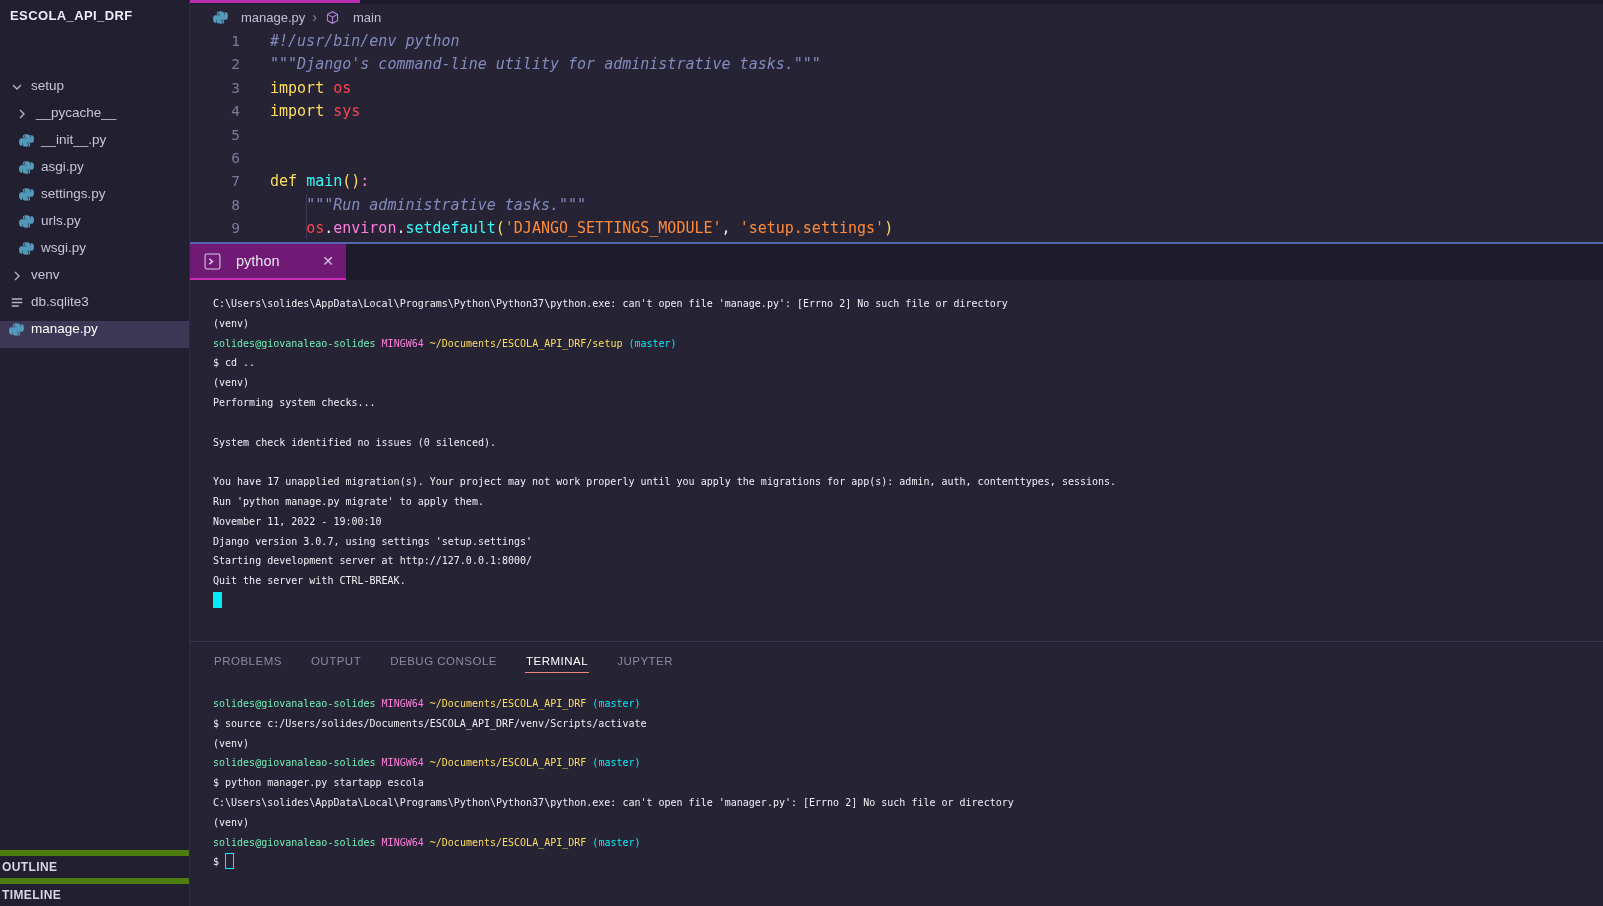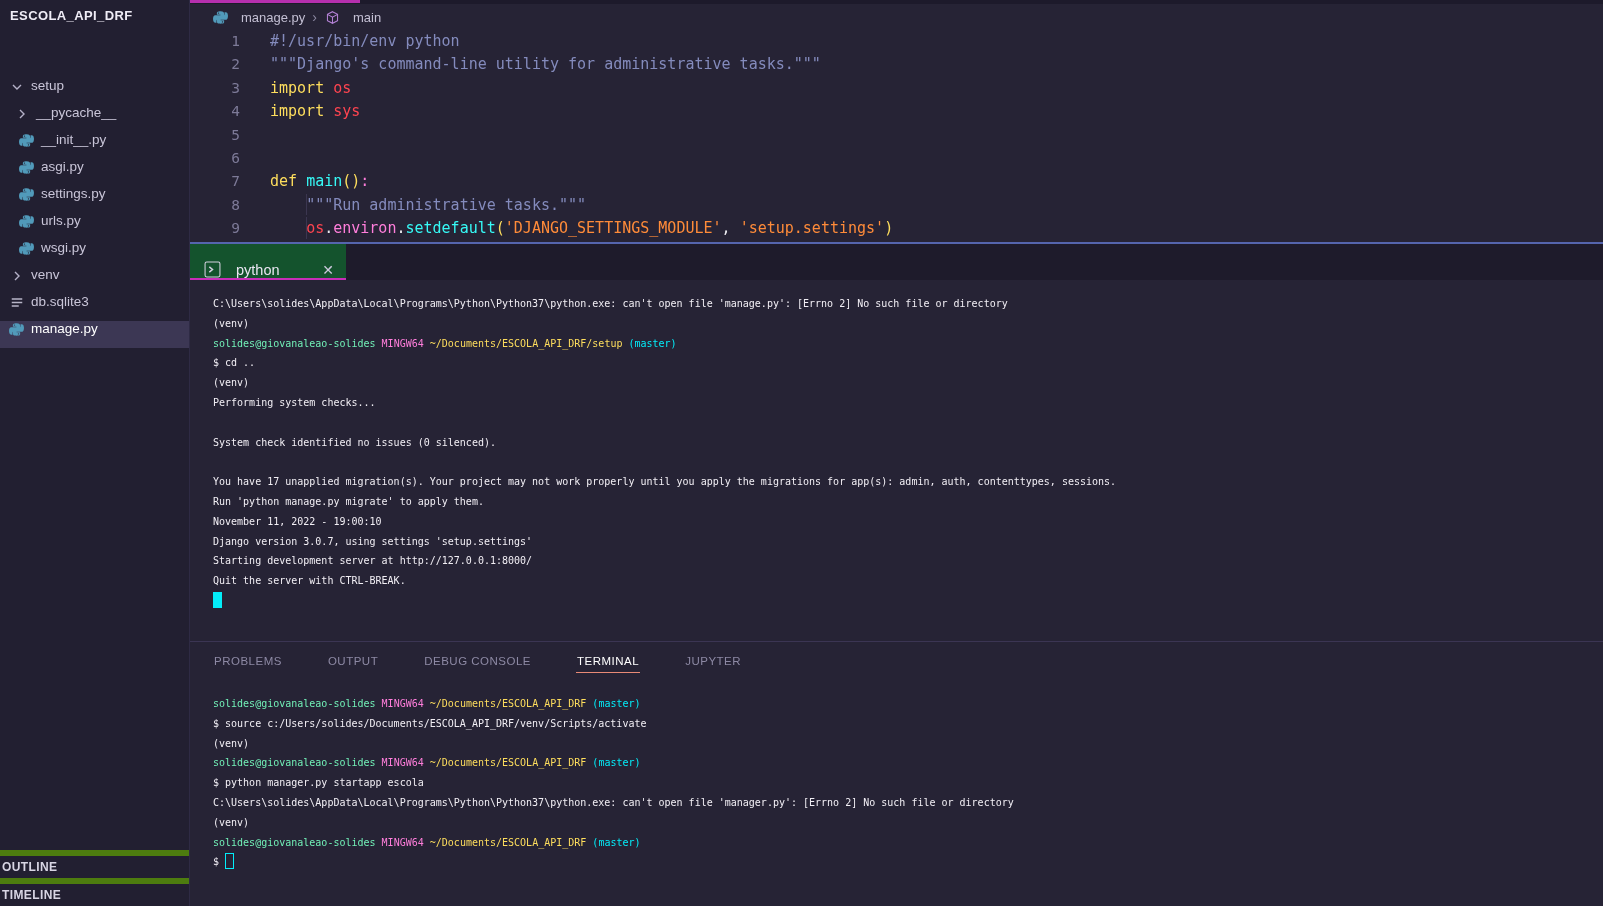--- a/index.html
+++ b/index.html
@@ -33,49 +33,49 @@
   .crumb { display:flex; align-items:center; gap:6px; cursor:pointer; }
   .crumb-sep { color:#8b87a0; font-size:14px; }
 
   .code { flex:none; height:212px; font-family:"DejaVu Sans Mono","Liberation Mono",monospace;
     font-size:15px; overflow:hidden; }
   .code-row { display:flex; height:23.4px; line-height:23.4px; }
   .gutter { width:50px; flex:none; text-align:right; color:#7d7a98; font-size:14.5px; }
   .lc { margin-left:30px; white-space:pre; position:relative; }
   .lc.guide::before { content:""; position:absolute; left:36px; top:0; bottom:2px;
     border-left:1px solid #3b3650; }
-  .cm { color:#848bbd; }
+  .cm { color:#848bbd; font-style:italic; }
   .kw { color:#fede5d;text-align:center; }
   .rd { color:#fe4450; }
   .pk { color:#ff7edb; }
   .fn { color:#36f9f6; }
   .st { color:#ff8b39; }
   .pu { color:#ecebf0; }
 
   .split-border { height:2px; background:#5565ae; flex:none; }
 
   .term-tabbar { height:36px; flex:none; background:#1e1b2b; display:flex; }
-  .term-tab { width:156px; background:#14532d; display:flex; align-items:flex-end;
+  .term-tab { width:156px; background:#701a75; display:flex; align-items:center;
     padding:0 12px 0 14px; gap:9px; border-bottom:2px solid #c82eb8; cursor:pointer; }
   .term-tab-label { font-size:14.5px; color:#e9e6f2; }
   .term-tab-close { margin-left:auto; color:#cdc9dd; font-size:14px; cursor:pointer; }
 
   .terminal { font-family:"DejaVu Sans Mono","Liberation Mono",monospace; font-size:10px;
     color:#f2eff5; padding:14px 0 0 23px; overflow:hidden; }
   .terminal-top { flex:none; height:361px; }
   .t-line { height:19.8px; line-height:19.8px; white-space:pre; }
   .t-w { color:#f2eff5; } .t-g { color:#72f1b8; } .t-m { color:#ff7edb; }
   .t-y { color:#fede5d; } .t-c { color:#03edf9; }
   .cursor-block { display:inline-block; width:9px; height:16px; background:#03edf9;
     vertical-align:middle; margin-top:-2px; }
   .cursor-hollow { display:inline-block; width:9px; height:16px; border:1px solid #03edf9;
     vertical-align:middle; margin-top:-2px; }
 
   .panel { flex:1; border-top:1px solid #3b3553; display:flex; flex-direction:column; min-height:0; }
-  .panel-tabs { height:38px; flex:none; display:flex; align-items:center; padding-left:23px;gap:17px; }
+  .panel-tabs { height:38px; flex:none; display:flex; align-items:center; padding-left:23px; }
   .panel-tab { font-size:11.5px; letter-spacing:.5px; color:#8d89a4; margin-right:27px;
     padding:5px 1px; cursor:pointer; border-bottom:1px solid transparent; }
   .panel-tab.active { color:#ffffff; border-bottom-color:#e98a76; }
   .terminal-bottom { flex:1; }
 </style>
 </head>
 <body>
 
 <div class="app">
 

